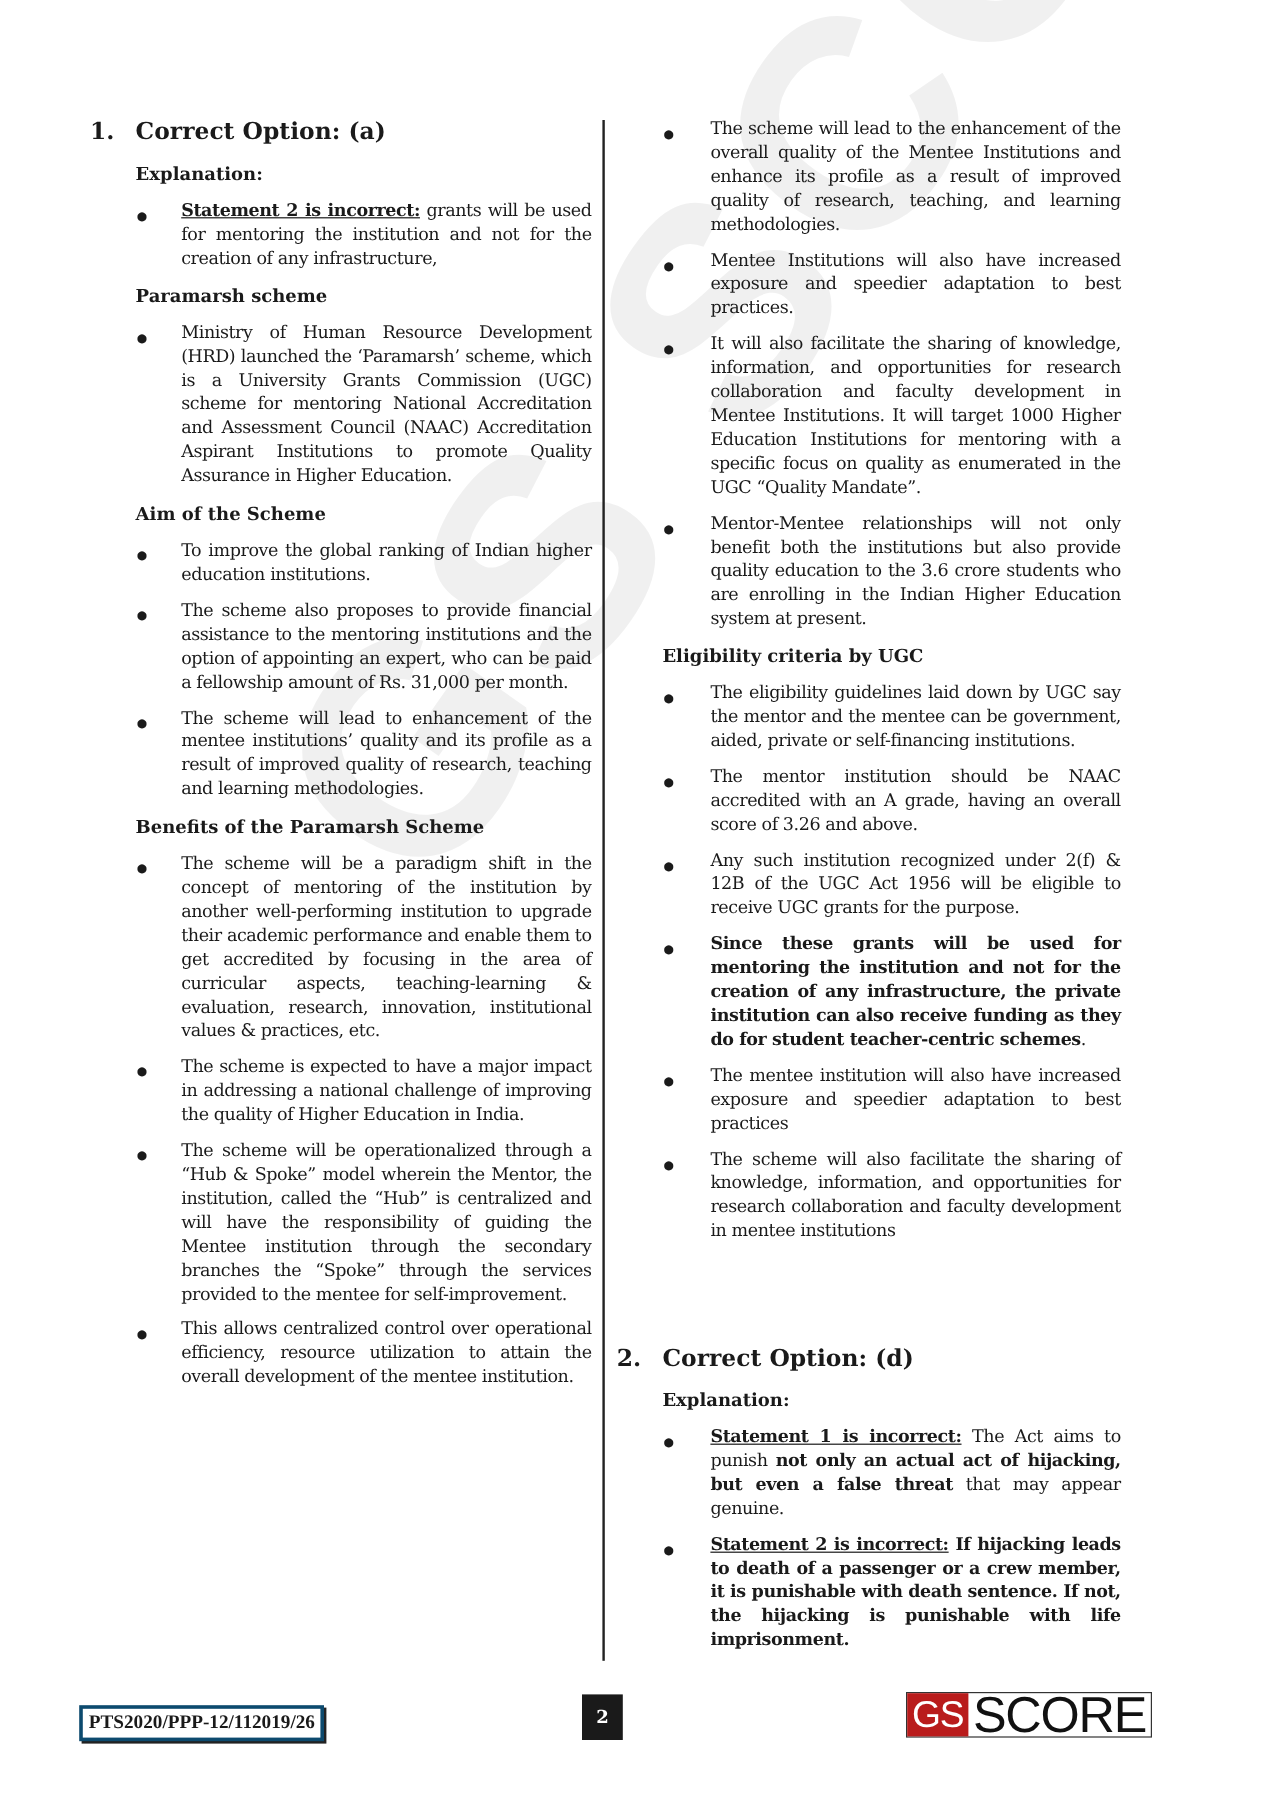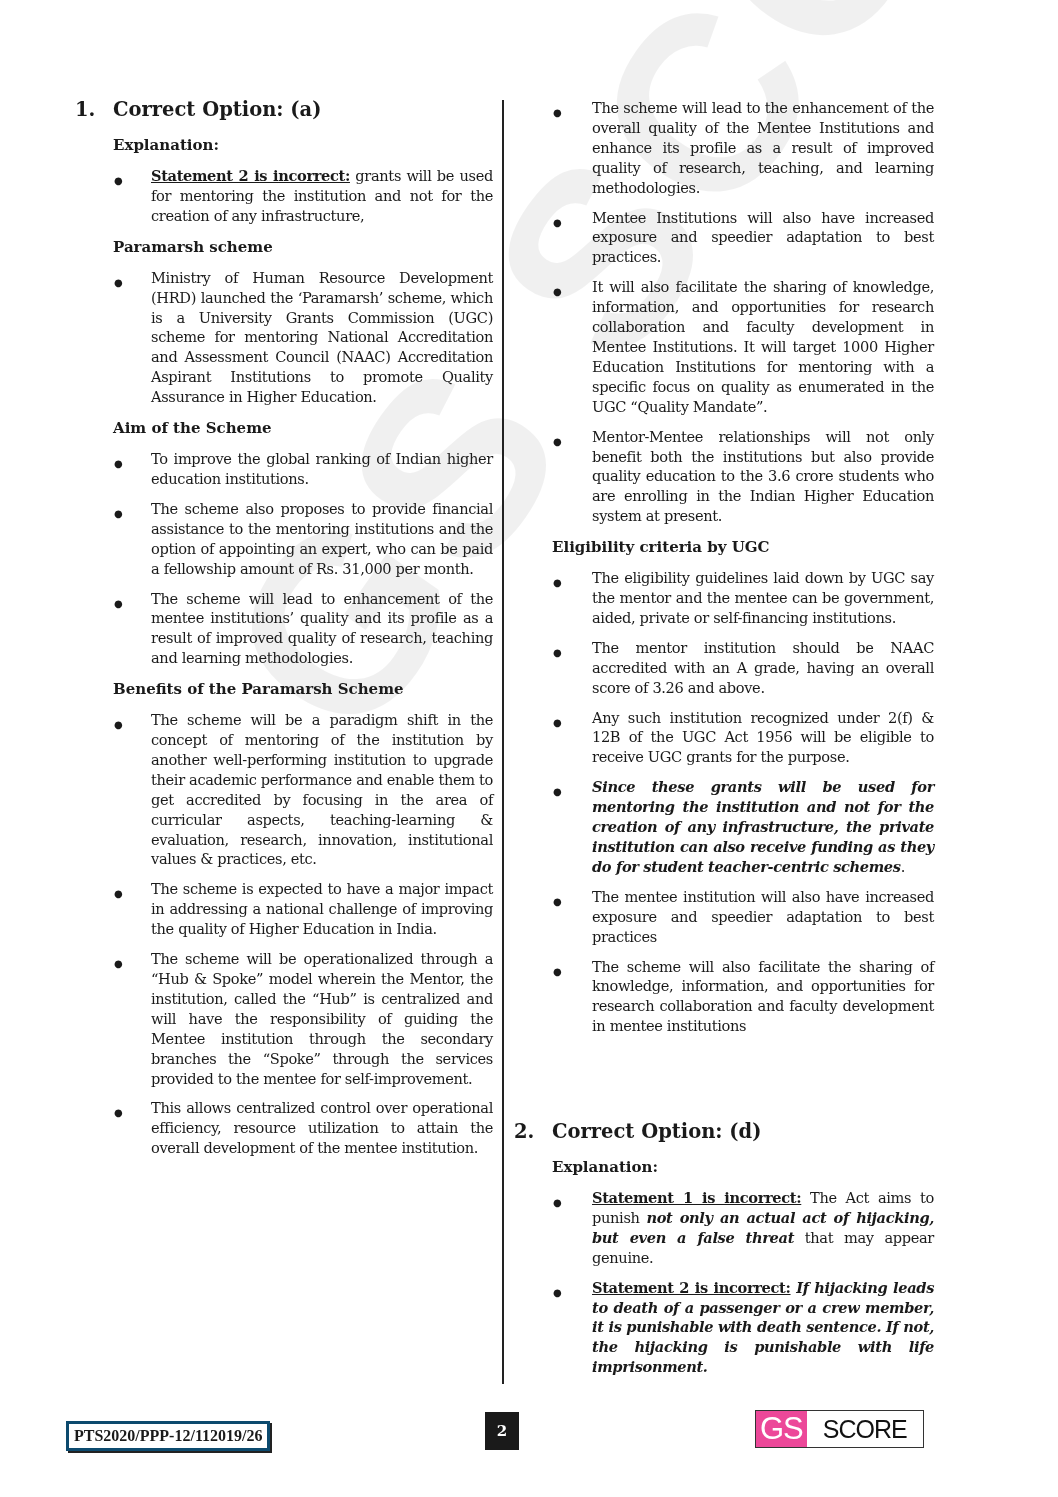--- a/index.html
+++ b/index.html
@@ -18,29 +18,29 @@
   .qnum { width: 38px; display: inline-block; }
   .sub { margin-left: 38px; font-size: 15px; font-weight: bold; margin-bottom: 10px; line-height: 22px; }
   .sub.underline span { text-decoration: underline; }
   ul { list-style: none; margin: 0 0 0 38px; padding: 0; }
   li { position: relative; padding-left: 38px; font-size: 14.6px; line-height: 19.9px; text-align: justify;
        margin-bottom: 10px; font-family: "DejaVu Serif", serif; letter-spacing: -0.35px; }
   .col-right li { padding-left: 40px; }
   .col-right ul { margin-left: 38px; }
   li .bullet { position: absolute; left: 1px; top: 5px; font-size: 10px; }
   .lead { font-weight: bold; text-decoration: underline; }
-  .b { font-weight: bold; font-style: italic; }
+  .b { font-weight: bold; }
   .footer-code { position: absolute; left: 66px; top: 1421px; border: 3px solid #0c4a6e; box-shadow: 2px 2px 0 #222;
                  padding: 3px 5px; font-size: 16px; font-weight: bold; font-family: "Liberation Serif", serif; }
   .page-num { position: absolute; left: 485px; top: 1412px; width: 34px; height: 38px; background: #1a1a1a; color: #fff;
               font-weight: bold; font-size: 15px; display: flex; align-items: center; justify-content: center; }
   .logo { position: absolute; left: 755px; top: 1410px; display: flex; border: 1px solid #333; height: 36px; }
-  .logo .gs { background: #ec4899; color: #fff; font-family: "Liberation Sans", sans-serif; font-size: 31px;
+  .logo .gs { background: #b91c1c; color: #fff; font-family: "Liberation Sans", sans-serif; font-size: 31px;
               padding: 12px 4px; display: flex; align-items: center; letter-spacing: -1px; }
-  .logo .score { color: #111; font-family: "Liberation Sans", sans-serif; font-size: 25px; padding: 0 16px;
+  .logo .score { color: #111; font-family: "Liberation Sans", sans-serif; font-size: 42px; padding: 0 4px;
                  display: flex; align-items: center; letter-spacing: -1px; }
 </style>
 </head>
 <body>
 
 <div class="page">
   <div class="watermark">GS SCORE</div>
   <div class="divider"></div>
 
   <div class="col col-left">

